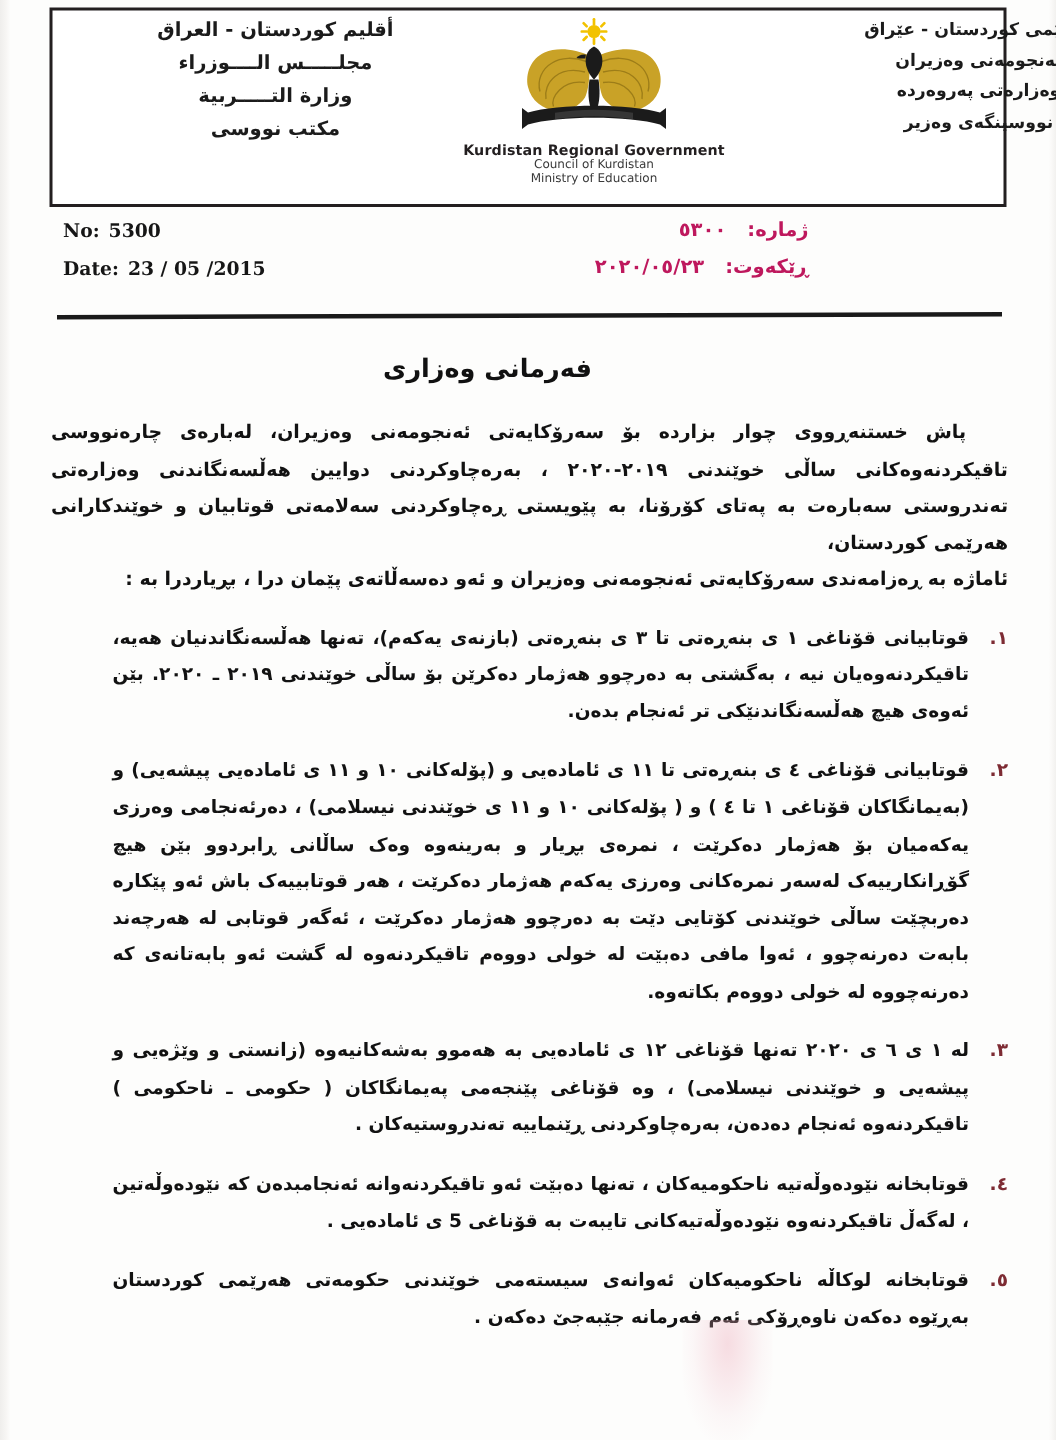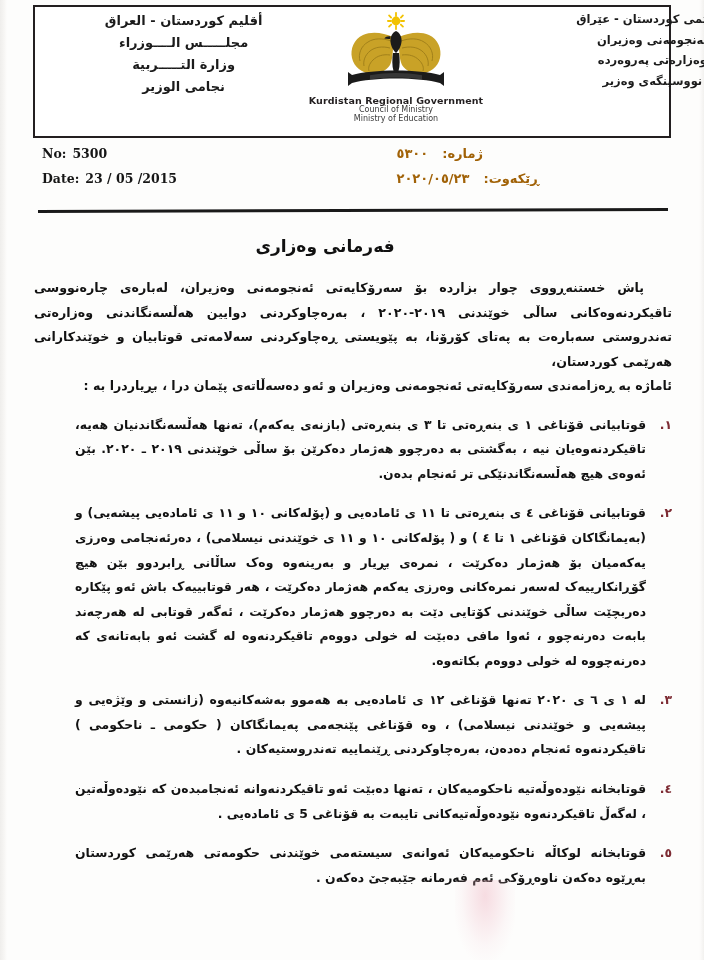--- a/index.html
+++ b/index.html
@@ -142,22 +142,22 @@
     white-space: nowrap;
   }
   .meta-en .m-label { font-weight: 700; }
   .meta-en .m-value { font-weight: 700; margin-left: 6px; }
 
   .meta-ku {
     position: absolute;
     right: 34px;
     top: 0;
     direction: rtl;
-    text-align: left;
-    color: #a16207;
+    text-align: right;
+    color: #be185d;
   }
   .meta-ku .m-row {
     font-size: 13px;
     font-weight: 700;
     margin-bottom: 10px;
     white-space: nowrap;
     font-family: "DejaVu Sans", sans-serif;
   }
   .meta-ku .m-value { margin-right: 14px; }
 
@@ -256,21 +256,21 @@
   <div class="scan-edge-left"></div>
   <div class="scan-edge-right"></div>
 
   <div class="letterhead">
     <div class="letterhead-inner">
 
       <div class="lh-col lh-col-ar">
         <div class="lh-line">أقليم كوردستان - العراق</div>
         <div class="lh-line">مجلـــــس الــــوزراء</div>
         <div class="lh-line">وزارة التـــــربية</div>
-        <div class="lh-line">نجامی الوزير</div>
+        <div class="lh-line">مكتب نووسی</div>
       </div>
 
       <div class="lh-col-logo">
         <div class="emblem">
           <svg viewBox="0 0 120 86" width="120" height="86" xmlns="http://www.w3.org/2000/svg" aria-hidden="true">
 
             <g fill="#f2c200">
               <circle cx="60" cy="12" r="4.4"></circle>
               <rect x="59.1" y="3" width="1.8" height="5" rx="0.8"></rect>
               <rect x="59.1" y="16" width="1.8" height="5" rx="0.8"></rect>
@@ -305,21 +305,21 @@
             <g>
               <path d="M16 66 C36 60 84 60 104 66 L104 74 C84 68 36 68 16 74 Z" fill="#1b1b1b"></path>
               <path d="M12 63 L16 66 L16 74 L12 77 Z" fill="#1b1b1b"></path>
               <path d="M108 63 L104 66 L104 74 L108 77 Z" fill="#1b1b1b"></path>
               <path d="M34 66.2 C52 63.4 68 63.4 86 66.2 L86 70.4 C68 67.8 52 67.8 34 70.4 Z" fill="#ffffff" opacity="0.12"></path>
             </g>
           </svg>
         </div>
         <div class="emblem-cap">
           <div class="cap1">Kurdistan Regional Government</div>
-          <div class="cap2">Council of Ministry</div>
+          <div class="cap2">Council of Kurdistan</div>
           <div class="cap3">Ministry of Education</div>
         </div>
       </div>
 
       <div class="lh-col lh-col-ku">
         <div class="lh-line">هه‌رێمی کوردستان - عێراق</div>
         <div class="lh-line">ئه‌نجومه‌نی وه‌زیران</div>
         <div class="lh-line">وه‌زاره‌تی په‌روه‌رده</div>
         <div class="lh-line">نووسینگه‌ی وه‌زیر</div>
       </div>

